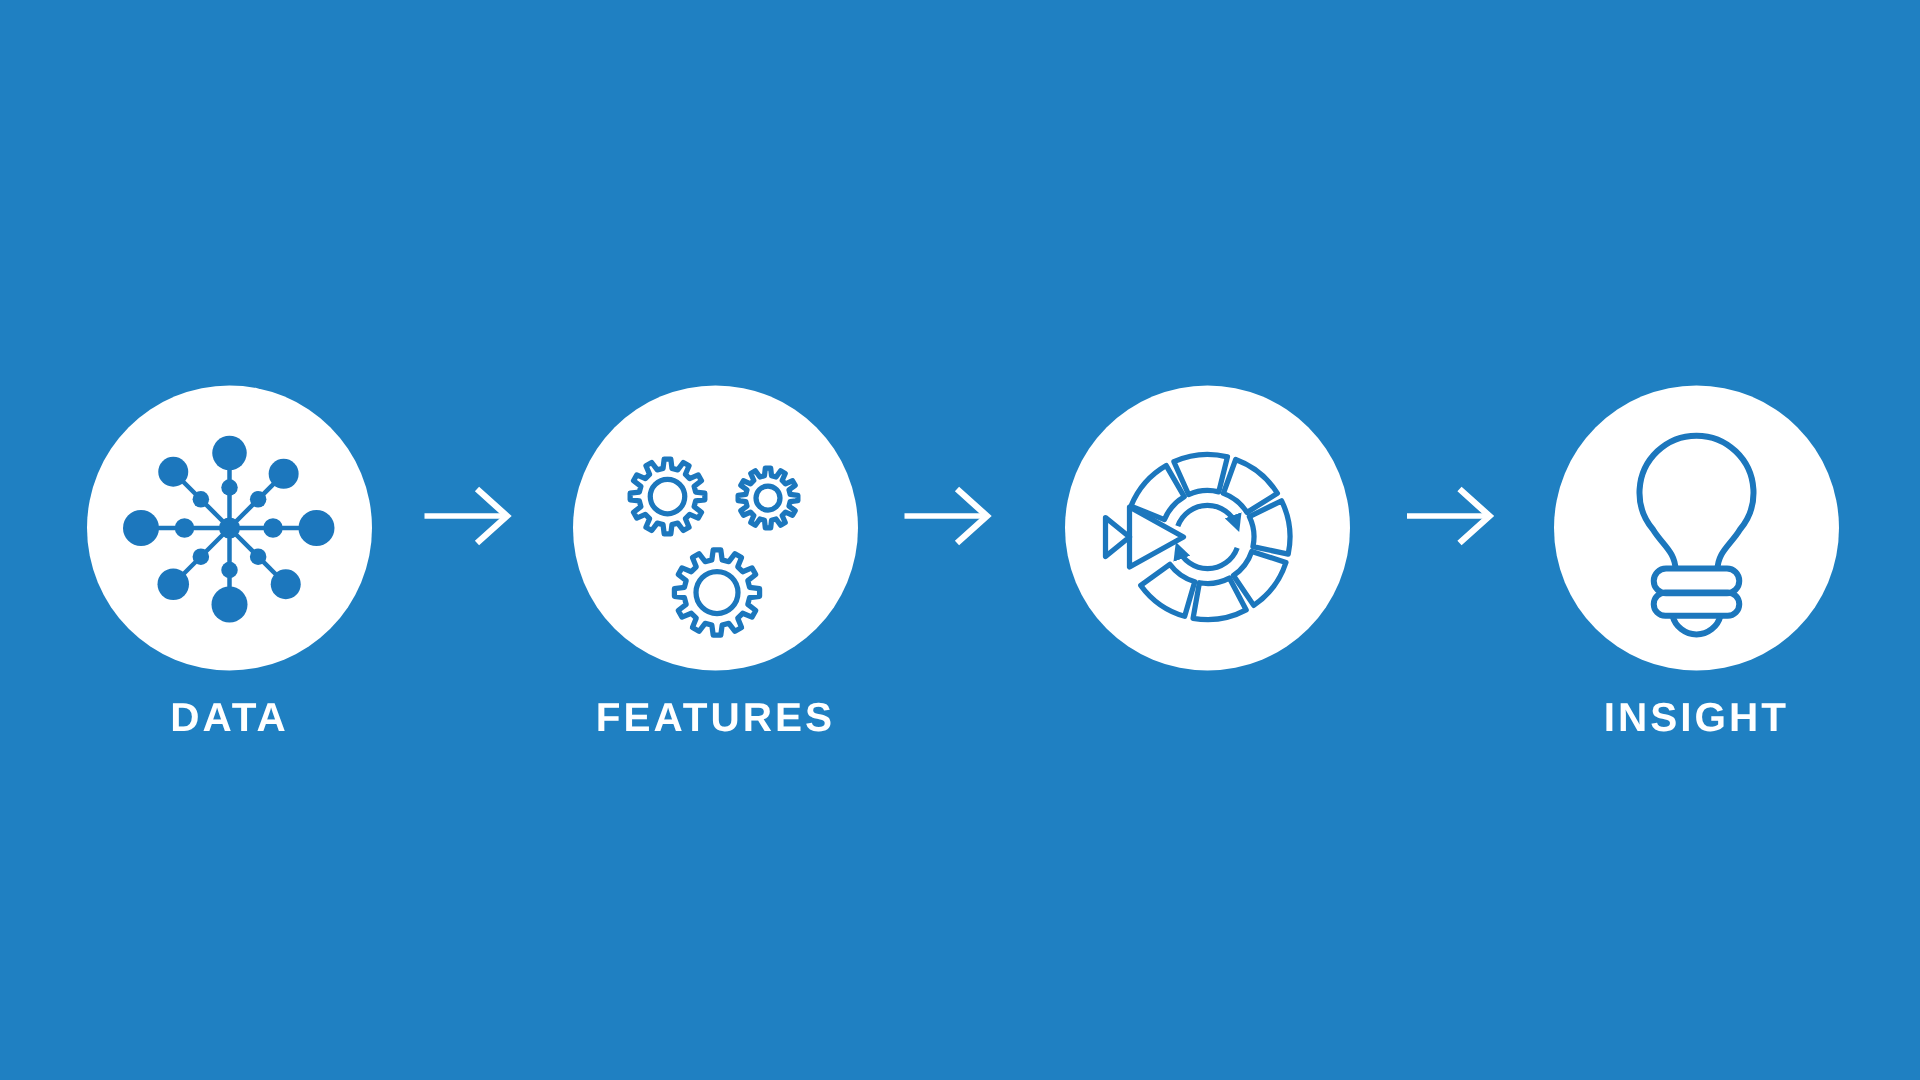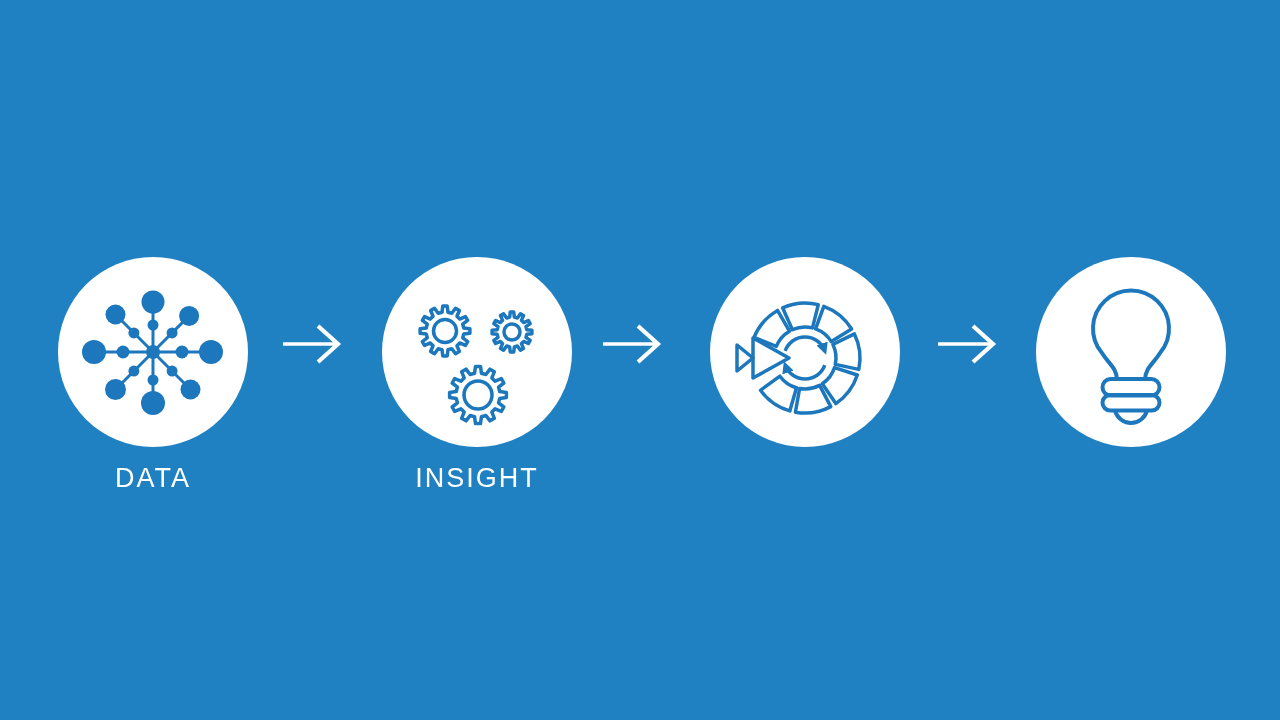--- a/index.html
+++ b/index.html
@@ -13,21 +13,21 @@
     position:absolute;width:190px;height:190px;border-radius:50%;
     background:#ffffff;
   }
   .icon-wrap{
     position:absolute;left:20px;top:20px;width:150px;height:150px;
     color:var(--icon,#1c77bd);
   }
   .icon-wrap svg{display:block;width:150px;height:150px;}
   .step-label{
     position:absolute;top:463px;width:300px;text-align:center;
-    color:#ffffff;font-size:27px;font-weight:400;letter-spacing:2px;
+    color:#ffffff;font-size:27px;font-weight:700;letter-spacing:2px;
   }
   .flow-arrow{position:absolute;top:322px;width:64px;height:44px;color:#ffffff;}
   .flow-arrow svg{display:block;width:64px;height:44px;}
 </style>
 </head>
 <body style="--bg: #1f80c2; --icon: #1c77bd;">
 
 <div class="stage">
 
   <div class="step-circle" style="left:58px;top:257px">
@@ -81,21 +81,21 @@
             <path d="M19.92,-1.78L19.92,1.78L14.82,2.35L14.00,5.38L18.14,8.42L16.36,11.50L11.66,9.44L9.44,11.66L11.50,16.36L8.42,18.14L5.38,14.00L2.35,14.82L1.78,19.92L-1.78,19.92L-2.35,14.82L-5.38,14.00L-8.42,18.14L-11.50,16.36L-9.44,11.66L-11.66,9.44L-16.36,11.50L-18.14,8.42L-14.00,5.38L-14.82,2.35L-19.92,1.78L-19.92,-1.78L-14.82,-2.35L-14.00,-5.38L-18.14,-8.42L-16.36,-11.50L-11.66,-9.44L-9.44,-11.66L-11.50,-16.36L-8.42,-18.14L-5.38,-14.00L-2.35,-14.82L-1.78,-19.92L1.78,-19.92L2.35,-14.82L5.38,-14.00L8.42,-18.14L11.50,-16.36L9.44,-11.66L11.66,-9.44L16.36,-11.50L18.14,-8.42L14.00,-5.38L14.82,-2.35Z"></path>
             <circle cx="0" cy="0" r="8"></circle>
           </g>
           <g transform="translate(1,43)">
             <path d="M28.39,-2.53L28.39,2.53L21.73,3.44L20.54,7.88L25.85,12.00L23.32,16.39L17.10,13.85L13.85,17.10L16.39,23.32L12.00,25.85L7.88,20.54L3.44,21.73L2.53,28.39L-2.53,28.39L-3.44,21.73L-7.88,20.54L-12.00,25.85L-16.39,23.32L-13.85,17.10L-17.10,13.85L-23.32,16.39L-25.85,12.00L-20.54,7.88L-21.73,3.44L-28.39,2.53L-28.39,-2.53L-21.73,-3.44L-20.54,-7.88L-25.85,-12.00L-23.32,-16.39L-17.10,-13.85L-13.85,-17.10L-16.39,-23.32L-12.00,-25.85L-7.88,-20.54L-3.44,-21.73L-2.53,-28.39L2.53,-28.39L3.44,-21.73L7.88,-20.54L12.00,-25.85L16.39,-23.32L13.85,-17.10L17.10,-13.85L23.32,-16.39L25.85,-12.00L20.54,-7.88L21.73,-3.44Z"></path>
             <circle cx="0" cy="0" r="14"></circle>
           </g>
         </svg>
     </div>
   </div>
-  <div class="step-label" style="left:327px">INSIGHT</div>
+  <div class="step-label" style="left:327px">FEATURES</div>
 
   <div class="flow-arrow" style="left:600px">
     <svg viewBox="0 0 64 44">
       <line x1="3" y1="22" x2="57" y2="22" stroke="currentColor" stroke-width="3.6"></line>
       <polyline points="38,4 58,22 38,40" fill="none" stroke="currentColor" stroke-width="4.2"></polyline>
     </svg>
   </div>
 
   <div class="step-circle" style="left:710px;top:257px">
     <div class="icon-wrap">
@@ -137,14 +137,15 @@
 
         <path d="M -14,28 C -14,16 -23,11 -29,1 A 38 38 0 1 1 29,1 C 23,11 14,16 14,28"></path>
 
         <rect x="-28.5" y="27" width="57" height="16.5" rx="8.2"></rect>
         <rect x="-28.5" y="43" width="57" height="15.5" rx="7.7"></rect>
 
         <path d="M -16,58.5 A 16.5 16.5 0 0 0 16,58.5"></path>
       </svg>
     </div>
   </div>
+  <div class="step-label" style="left:981px">INSIGHT</div>
 
 </div>
 
 </body></html>

